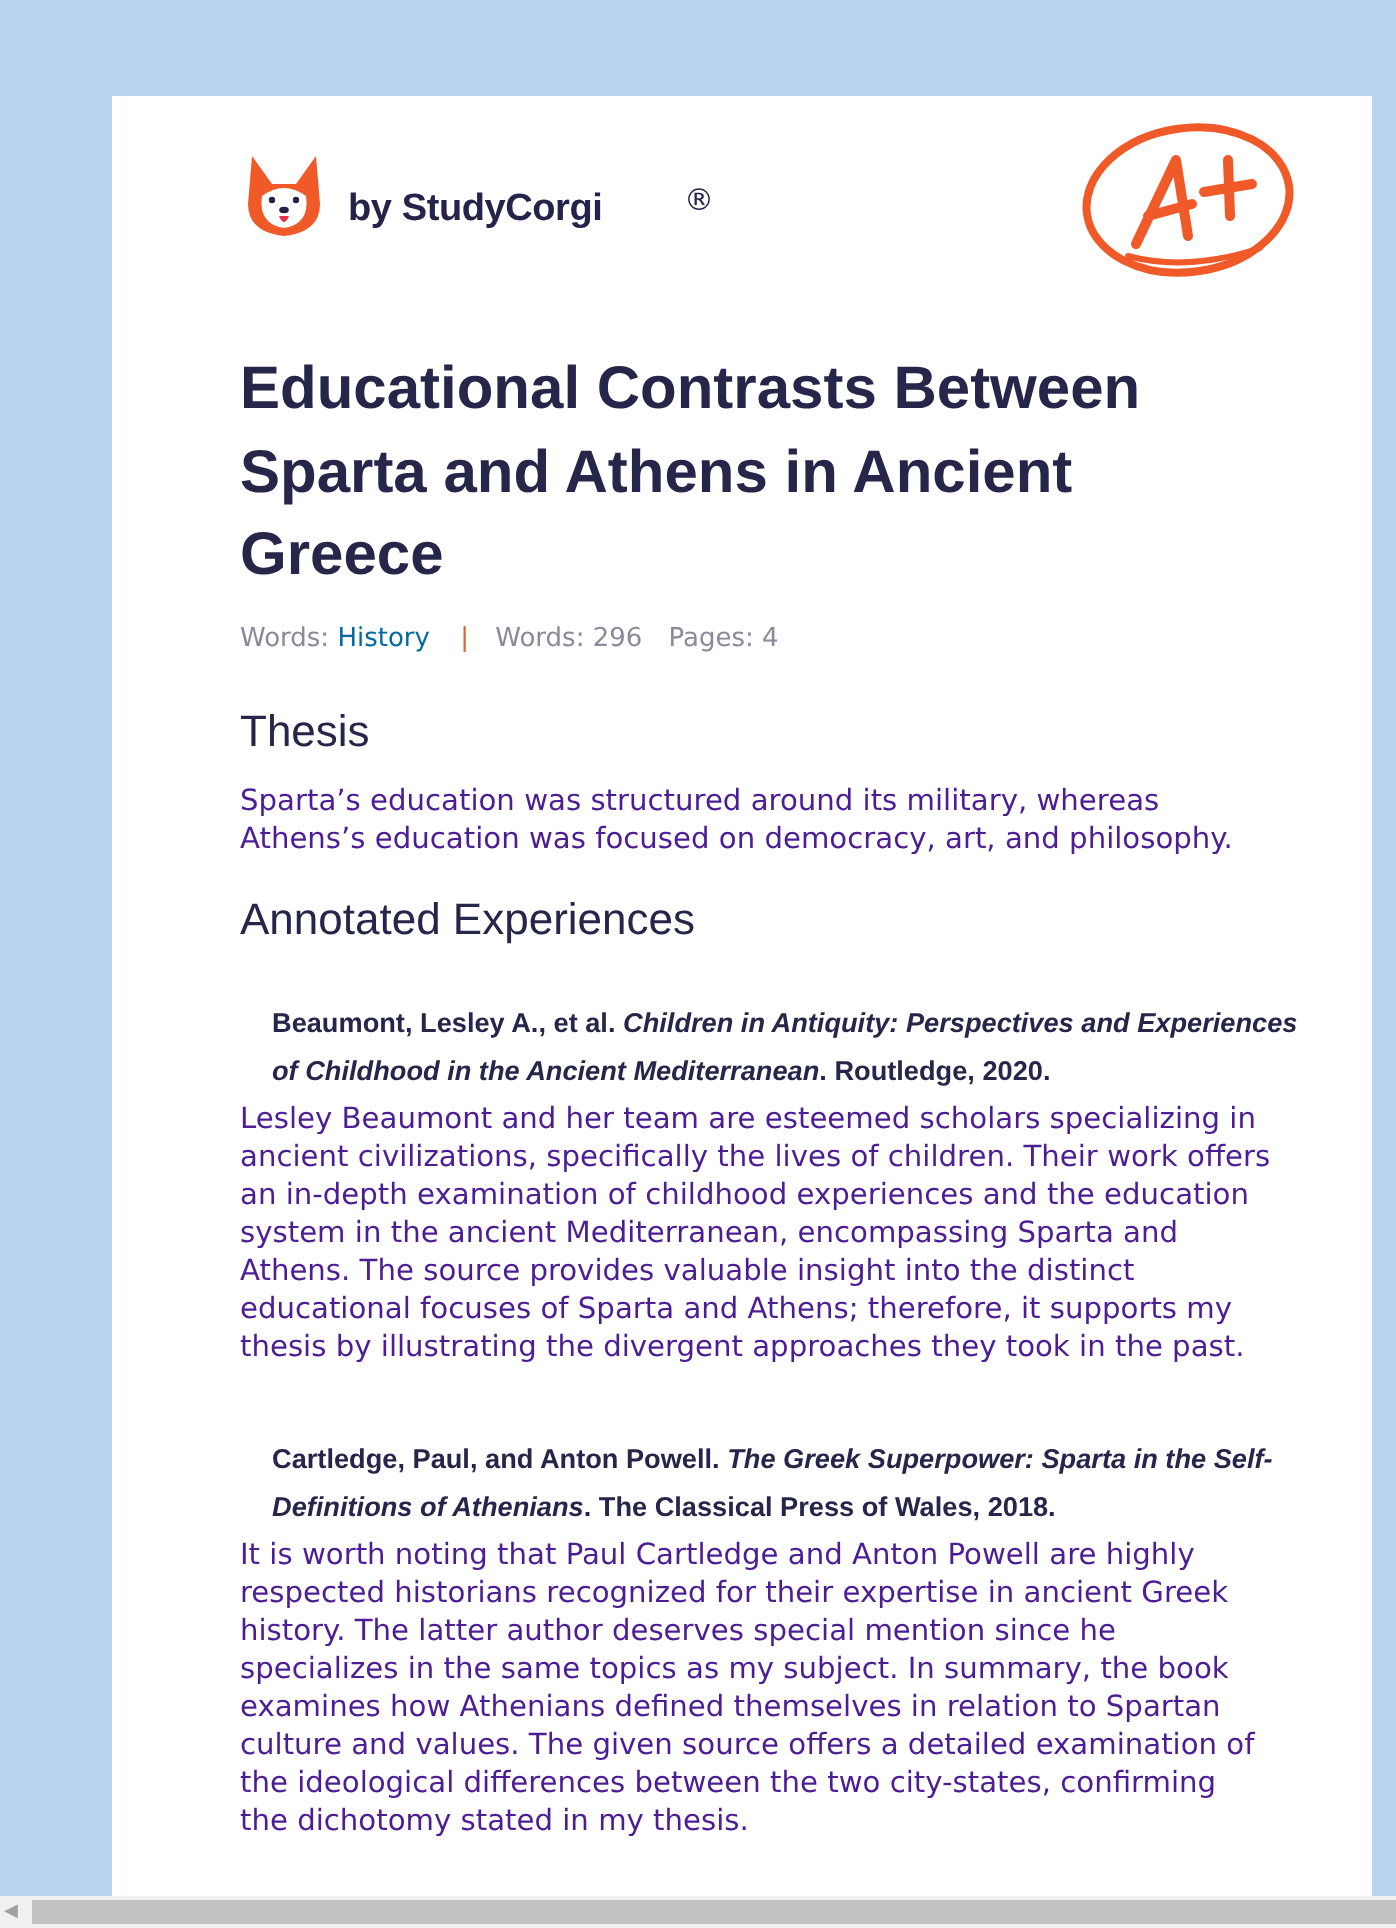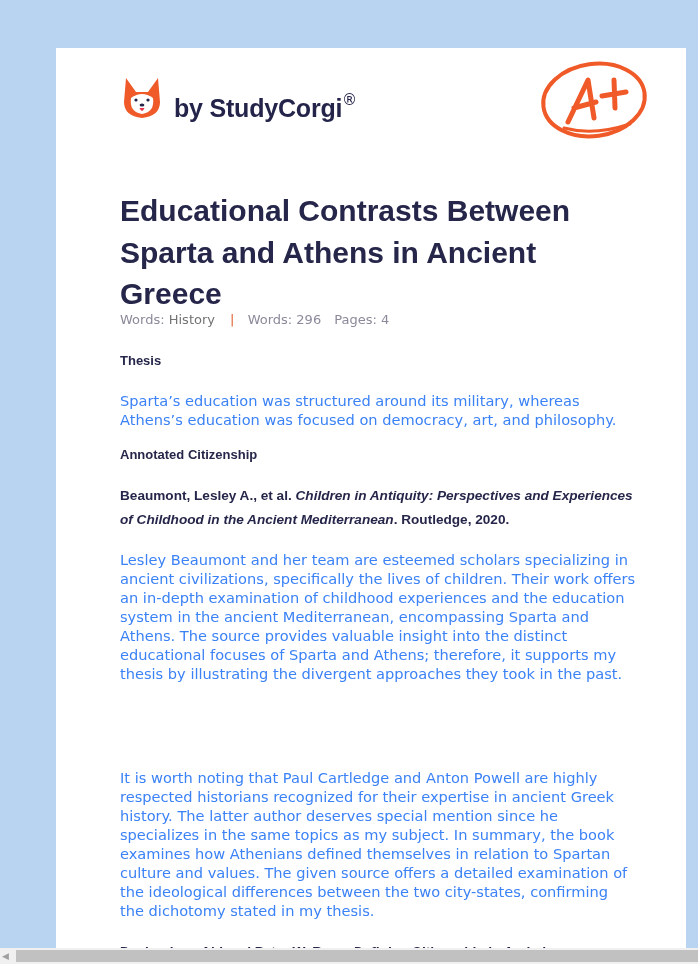--- a/index.html
+++ b/index.html
@@ -10,50 +10,50 @@
   }
   .card {
     position:absolute; left:56px; top:48px; width:630px; height:920px;
     background:#ffffff; border-radius:0 0 10px 0; overflow:hidden;
   }
   .logo { position:absolute; left:66px; top:28px; display:flex; align-items:center; }
   .logo svg { display:block; }
   .brand {
     position:absolute; left:118px; top:46px;
     font-family:"Liberation Sans", sans-serif; font-weight:700;
-    font-size:25px; color:#24244a; letter-spacing:-0.2px;
+    font-size:19px; color:#24244a; letter-spacing:-0.2px;
   }
   .reg {
     position:absolute; left:286px; top:43px;
     font-family:"DejaVu Sans", sans-serif; font-size:15px; color:#24244a;
   }
   .grade { position:absolute; left:482px; top:10px; }
   .title {
-    position:absolute; left:64px; top:142px; width:480px;
+    position:absolute; left:64px; top:126px; width:480px;
     font-family:"Liberation Sans", sans-serif; font-weight:700;
     font-size:30px; line-height:41.5px; color:#26264a; margin:0;
   }
   .meta {
     position:absolute; left:64px; top:264px;
     font-size:13px; color:#8a8a9a; white-space:nowrap;
   }
-  .meta .val { color:#737373; }
+  .meta .val { color:#0369a1; }
   .meta .sep { color:#e0622f; margin:0 9px 0 11px; }
   .meta .gap { display:inline-block; width:9px; }
   .h2 {
     position:absolute; left:64px; margin:0;
-    font-family:"Liberation Sans", sans-serif; font-weight:700;
-    font-size:13px; color:#26264a;
+    font-family:"Liberation Sans", sans-serif; font-weight:400;
+    font-size:22px; color:#26264a;
   }
   .para {
     position:absolute; left:64px; width:516px; margin:0;
-    font-size:14.6px; line-height:19px; color:#3b82f6;
+    font-size:14.6px; line-height:19px; color:#4c1d95;
   }
   .cite {
-    position:absolute; left:64px; width:516px; margin:0;
+    position:absolute; left:64px; width:516px; margin:16px;
     font-family:"Liberation Sans", sans-serif; font-weight:700;
     font-size:13.6px; line-height:24px; color:#26264a;
   }
   .cite em { font-style:italic; }
   .scrollbar {
     position:absolute; left:0; top:948px; width:698px; height:16px; background:#f0f0f0;
   }
   .scroll-arrow {
     position:absolute; left:2px; top:3px; width:10px; height:10px;
     font-size:9px; color:#a0a0a0; line-height:10px;
@@ -95,29 +95,34 @@
     <span>Words:</span>
     <span class="val">History</span>
     <span class="sep">|</span>
     <span>Words: 296</span><span class="gap"></span>
     <span>Pages: 4</span>
   </div>
 
   <h2 class="h2" style="top:305px;">Thesis</h2>
   <p class="para" style="top:343px;">Sparta’s education was structured around its military, whereas Athens’s education was focused on democracy, art, and philosophy.</p>
 
-  <h2 class="h2" style="top:399px;">Annotated Citizenship</h2>
+  <h2 class="h2" style="top:399px;">Annotated Experiences</h2>
 
   <p class="cite" style="top:436px;">
     <span>Beaumont, Lesley A., et al.</span>
     <em>Children in Antiquity: Perspectives and Experiences of Childhood in the Ancient Mediterranean</em>.
     <span>Routledge, 2020.</span>
   </p>
   <p class="para" style="top:502px;">Lesley Beaumont and her team are esteemed scholars specializing in ancient civilizations, specifically the lives of children. Their work offers an in-depth examination of childhood experiences and the education system in the ancient Mediterranean, encompassing Sparta and Athens. The source provides valuable insight into the distinct educational focuses of Sparta and Athens; therefore, it supports my thesis by illustrating the divergent approaches they took in the past.</p>
 
+  <p class="cite" style="top:654px;">
+    <span>Cartledge, Paul, and Anton Powell.</span>
+    <em>The Greek Superpower: Sparta in the Self-Definitions of Athenians</em>.
+    <span>The Classical Press of Wales, 2018.</span>
+  </p>
   <p class="para" style="top:720px;">It is worth noting that Paul Cartledge and Anton Powell are highly respected historians recognized for their expertise in ancient Greek history. The latter author deserves special mention since he specializes in the same topics as my subject. In summary, the book examines how Athenians defined themselves in relation to Spartan culture and values. The given source offers a detailed examination of the ideological differences between the two city-states, confirming the dichotomy stated in my thesis.</p>
 
   <p class="cite" style="top:892px;">
     <span>Deslauriers, Ahi and Peter W. Rose.</span>
     <em>Defining Citizenship in Archaic</em>
   </p>
 </div>
 
 <div class="scrollbar">
   <div class="scroll-arrow">◀</div>

